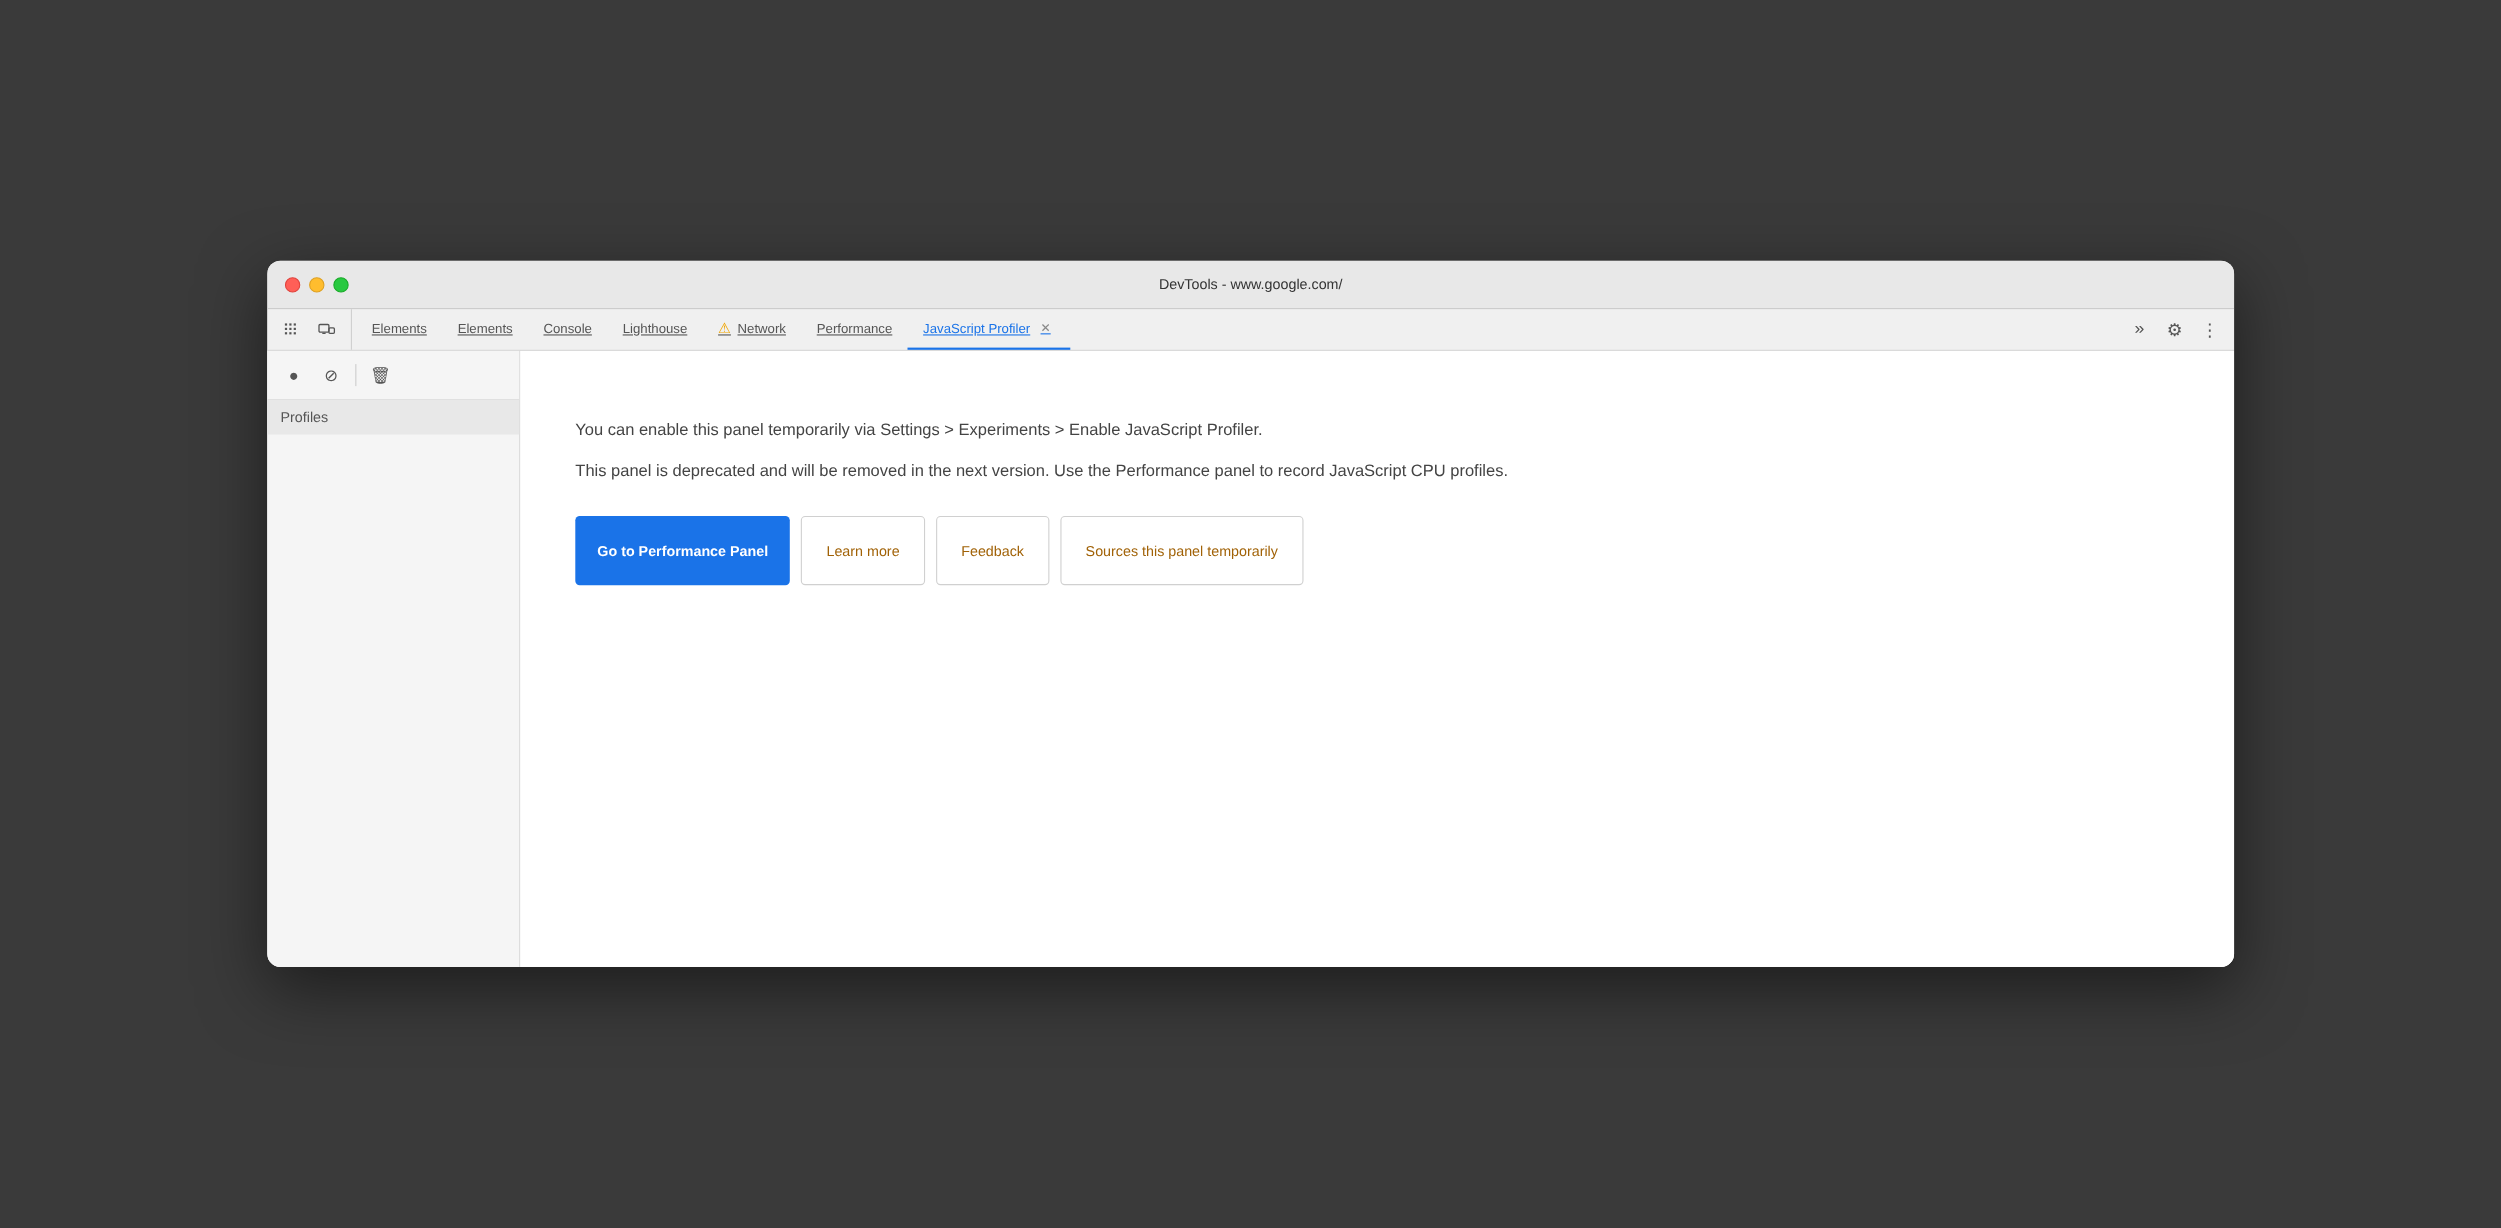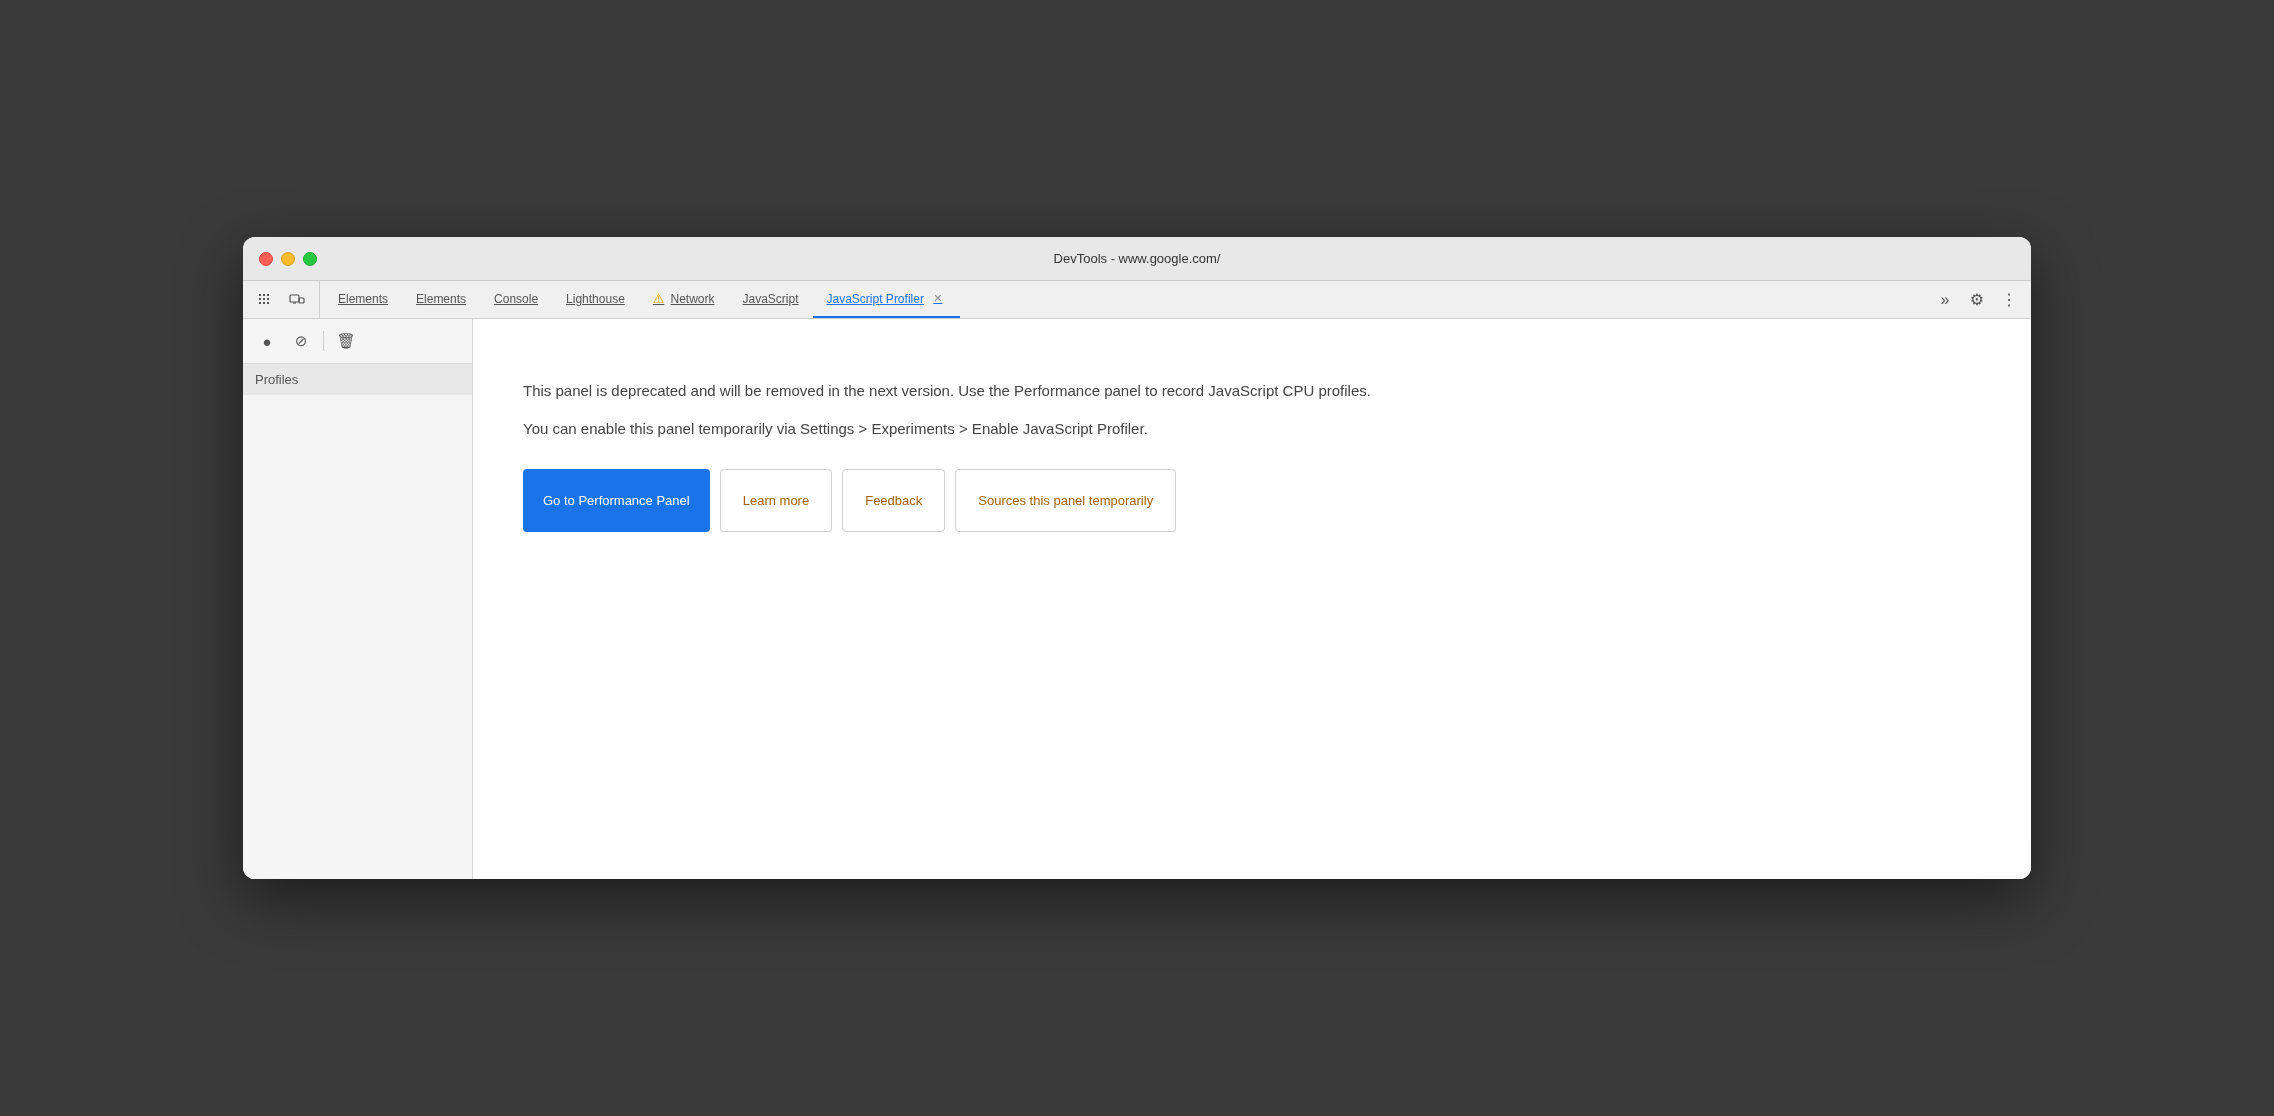--- a/index.html
+++ b/index.html
@@ -213,21 +213,21 @@
       margin-top: 28px;
     }
     .btn-primary {
       background: #1a73e8;
       color: #fff;
       border: none;
       border-radius: 4px;
       padding: 24px 20px;
       font-size: 13px;
       cursor: pointer;
-      font-weight: 400;
+      font-weight: 700;
       white-space: nowrap;
     }
     .btn-secondary {
       background: #fff;
       color: #a16207;
       border: 1px solid #d0d0d0;
       border-radius: 4px;
       padding: 8px 22px;
       font-size: 13px;
       cursor: pointer;
@@ -284,21 +284,21 @@
         <span>Console</span>
       </div>
       <div class="tab">
         <span>Lighthouse</span>
       </div>
       <div class="tab">
         <span class="tab-warning">⚠</span>
         <span>Network</span>
       </div>
       <div class="tab">
-        <span>JavaScript</span>
+        <span>Performance</span>
       </div>
       <div class="tab active">
         <span>JavaScript Profiler</span>
         <span class="tab-close">✕</span>
       </div>
     </div>
 
     <div class="tabs-right">
       <div class="icon-btn">
         <span>»</span>
@@ -326,22 +326,22 @@
         <div class="sidebar-icon-btn" title="Delete selected profile">
           <span>🗑</span>
         </div>
       </div>
       <div class="sidebar-section-label">Profiles</div>
     </div>
 
     <div class="content-panel">
       <div class="deprecation-notice">
         <div class="deprecation-text">
+          <p>You can enable this panel temporarily via Settings &gt; Experiments &gt; Enable JavaScript Profiler.</p>
           <p>This panel is deprecated and will be removed in the next version. Use the Performance panel to record JavaScript CPU profiles.</p>
-          <p>You can enable this panel temporarily via Settings &gt; Experiments &gt; Enable JavaScript Profiler.</p>
         </div>
         <div class="action-buttons">
           <button class="btn-primary">Go to Performance Panel</button>
           <button class="btn-secondary">Learn more</button>
           <button class="btn-secondary">Feedback</button>
           <button class="btn-secondary">Sources this panel temporarily</button>
         </div>
       </div>
     </div>
   </div>

